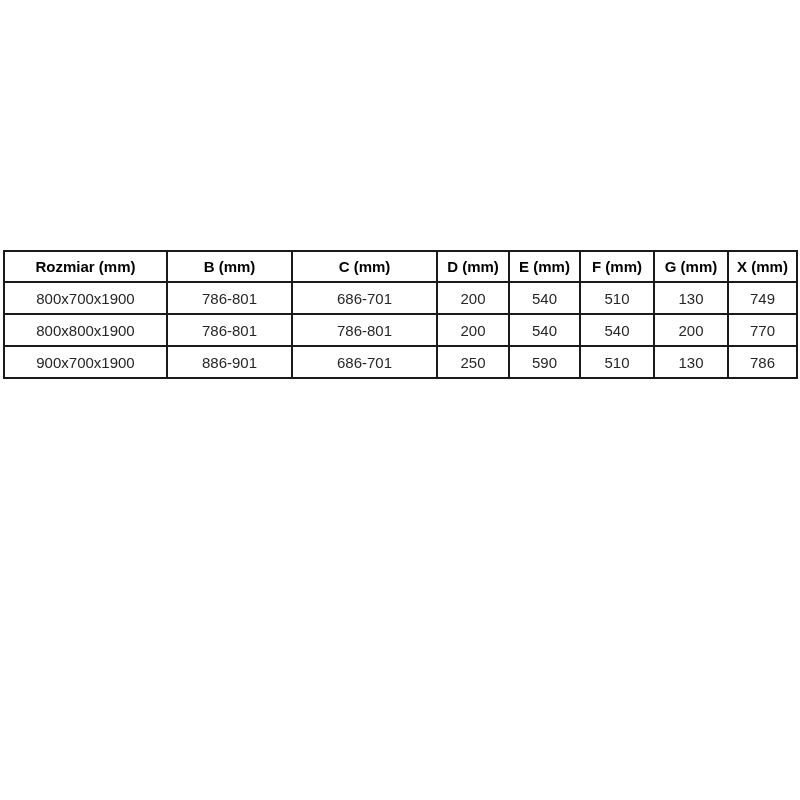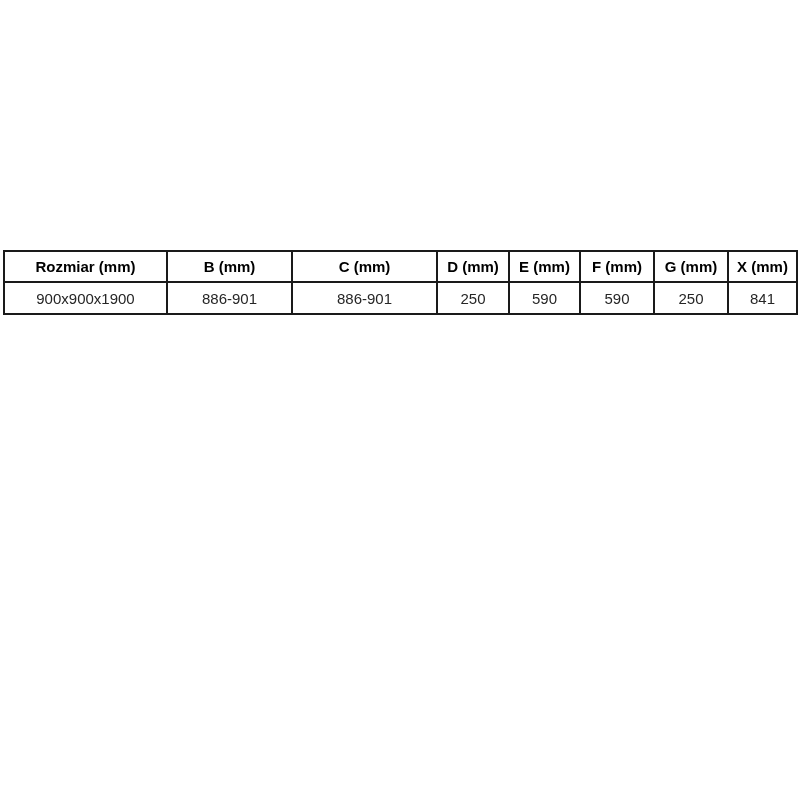--- a/index.html
+++ b/index.html
@@ -80,24 +80,44 @@
           <th>C (mm)</th>
           <th>D (mm)</th>
           <th>E (mm)</th>
           <th>F (mm)</th>
           <th>G (mm)</th>
           <th>X (mm)</th>
         </tr>
     </thead>
     <tbody>
         <tr>
-          <td>900x900x1900</td>
+          <td>800x700x1900</td>
+          <td>786-801</td>
+          <td>686-701</td>
+          <td>200</td>
+          <td>540</td>
+          <td>510</td>
+          <td>130</td>
+          <td>749</td>
+        </tr>
+        <tr>
+          <td>800x800x1900</td>
+          <td>786-801</td>
+          <td>786-801</td>
+          <td>200</td>
+          <td>540</td>
+          <td>540</td>
+          <td>200</td>
+          <td>770</td>
+        </tr>
+        <tr>
+          <td>900x700x1900</td>
           <td>886-901</td>
-          <td>886-901</td>
+          <td>686-701</td>
           <td>250</td>
           <td>590</td>
-          <td>590</td>
-          <td>250</td>
-          <td>841</td>
+          <td>510</td>
+          <td>130</td>
+          <td>786</td>
         </tr>
       </tbody>
   </table>
 </div>
 
 </body></html>

